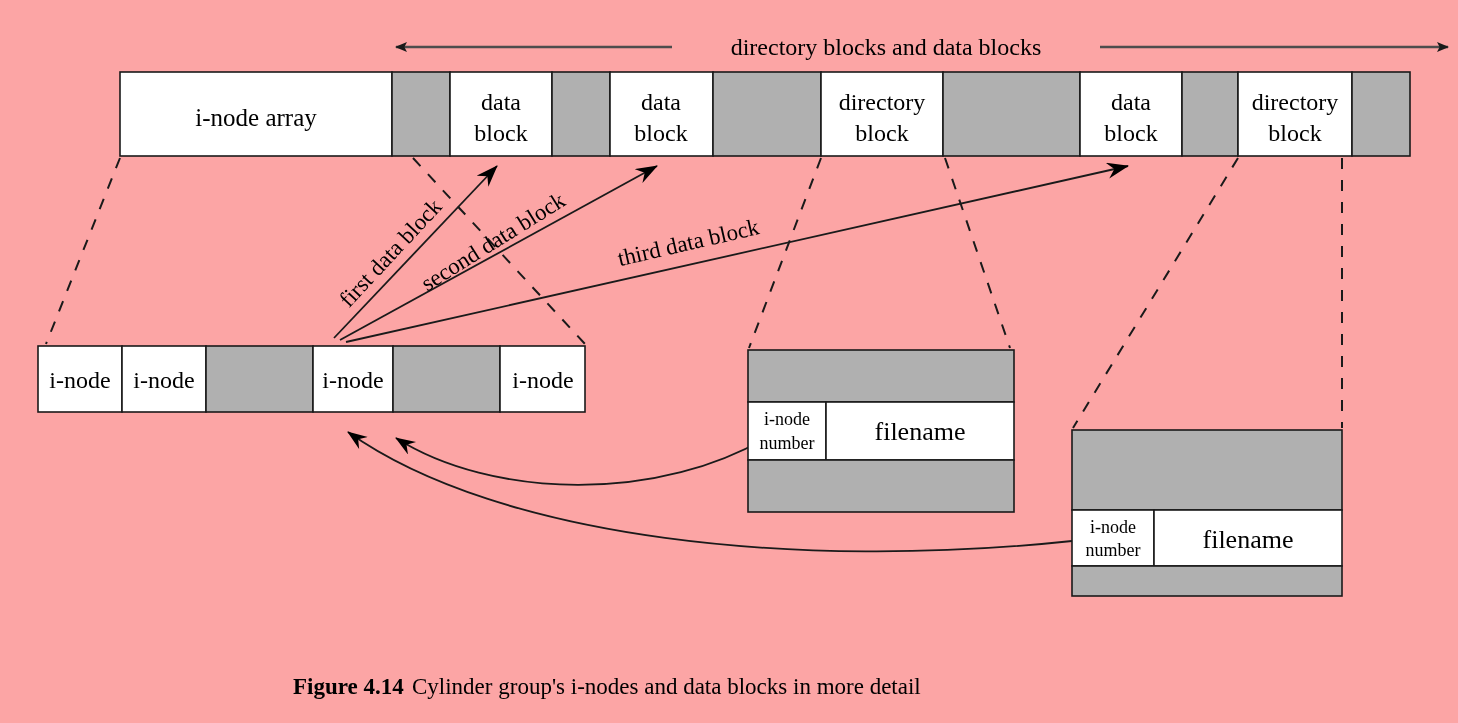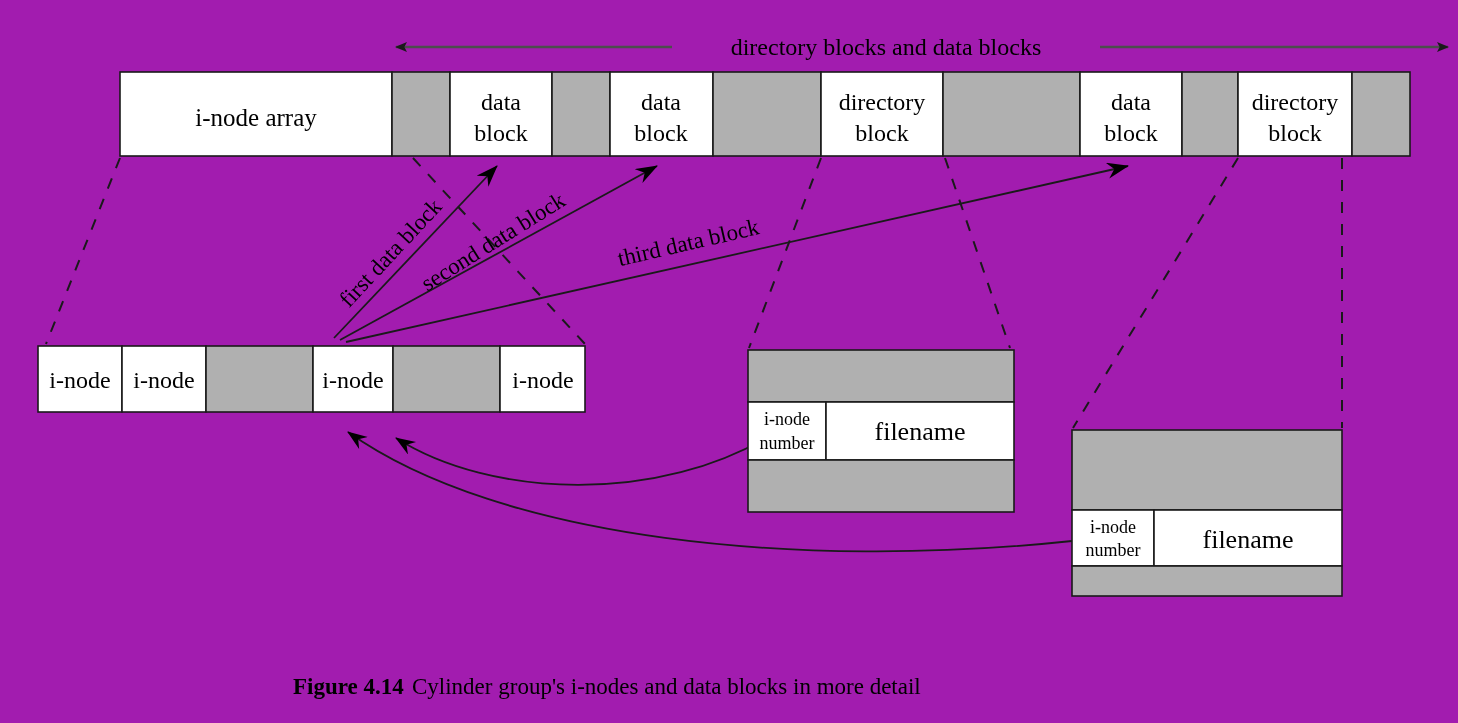--- a/index.html
+++ b/index.html
@@ -9,21 +9,21 @@
   }
   body {
     font-family: "Liberation Serif", "DejaVu Serif", serif;
     color: #000000;
   }
   #figure-root {
     position: relative;
     width: 1458px;
     height: 723px;
     overflow: hidden;
-    background: #a21caf;
+    background: #fca5a5;
   }
   #figure-svg {
     position: absolute;
     left: 0;
     top: 0;
     width: 1458px;
     height: 723px;
   }
   .svg-text {
     font-family: "Liberation Serif", "DejaVu Serif", serif;

